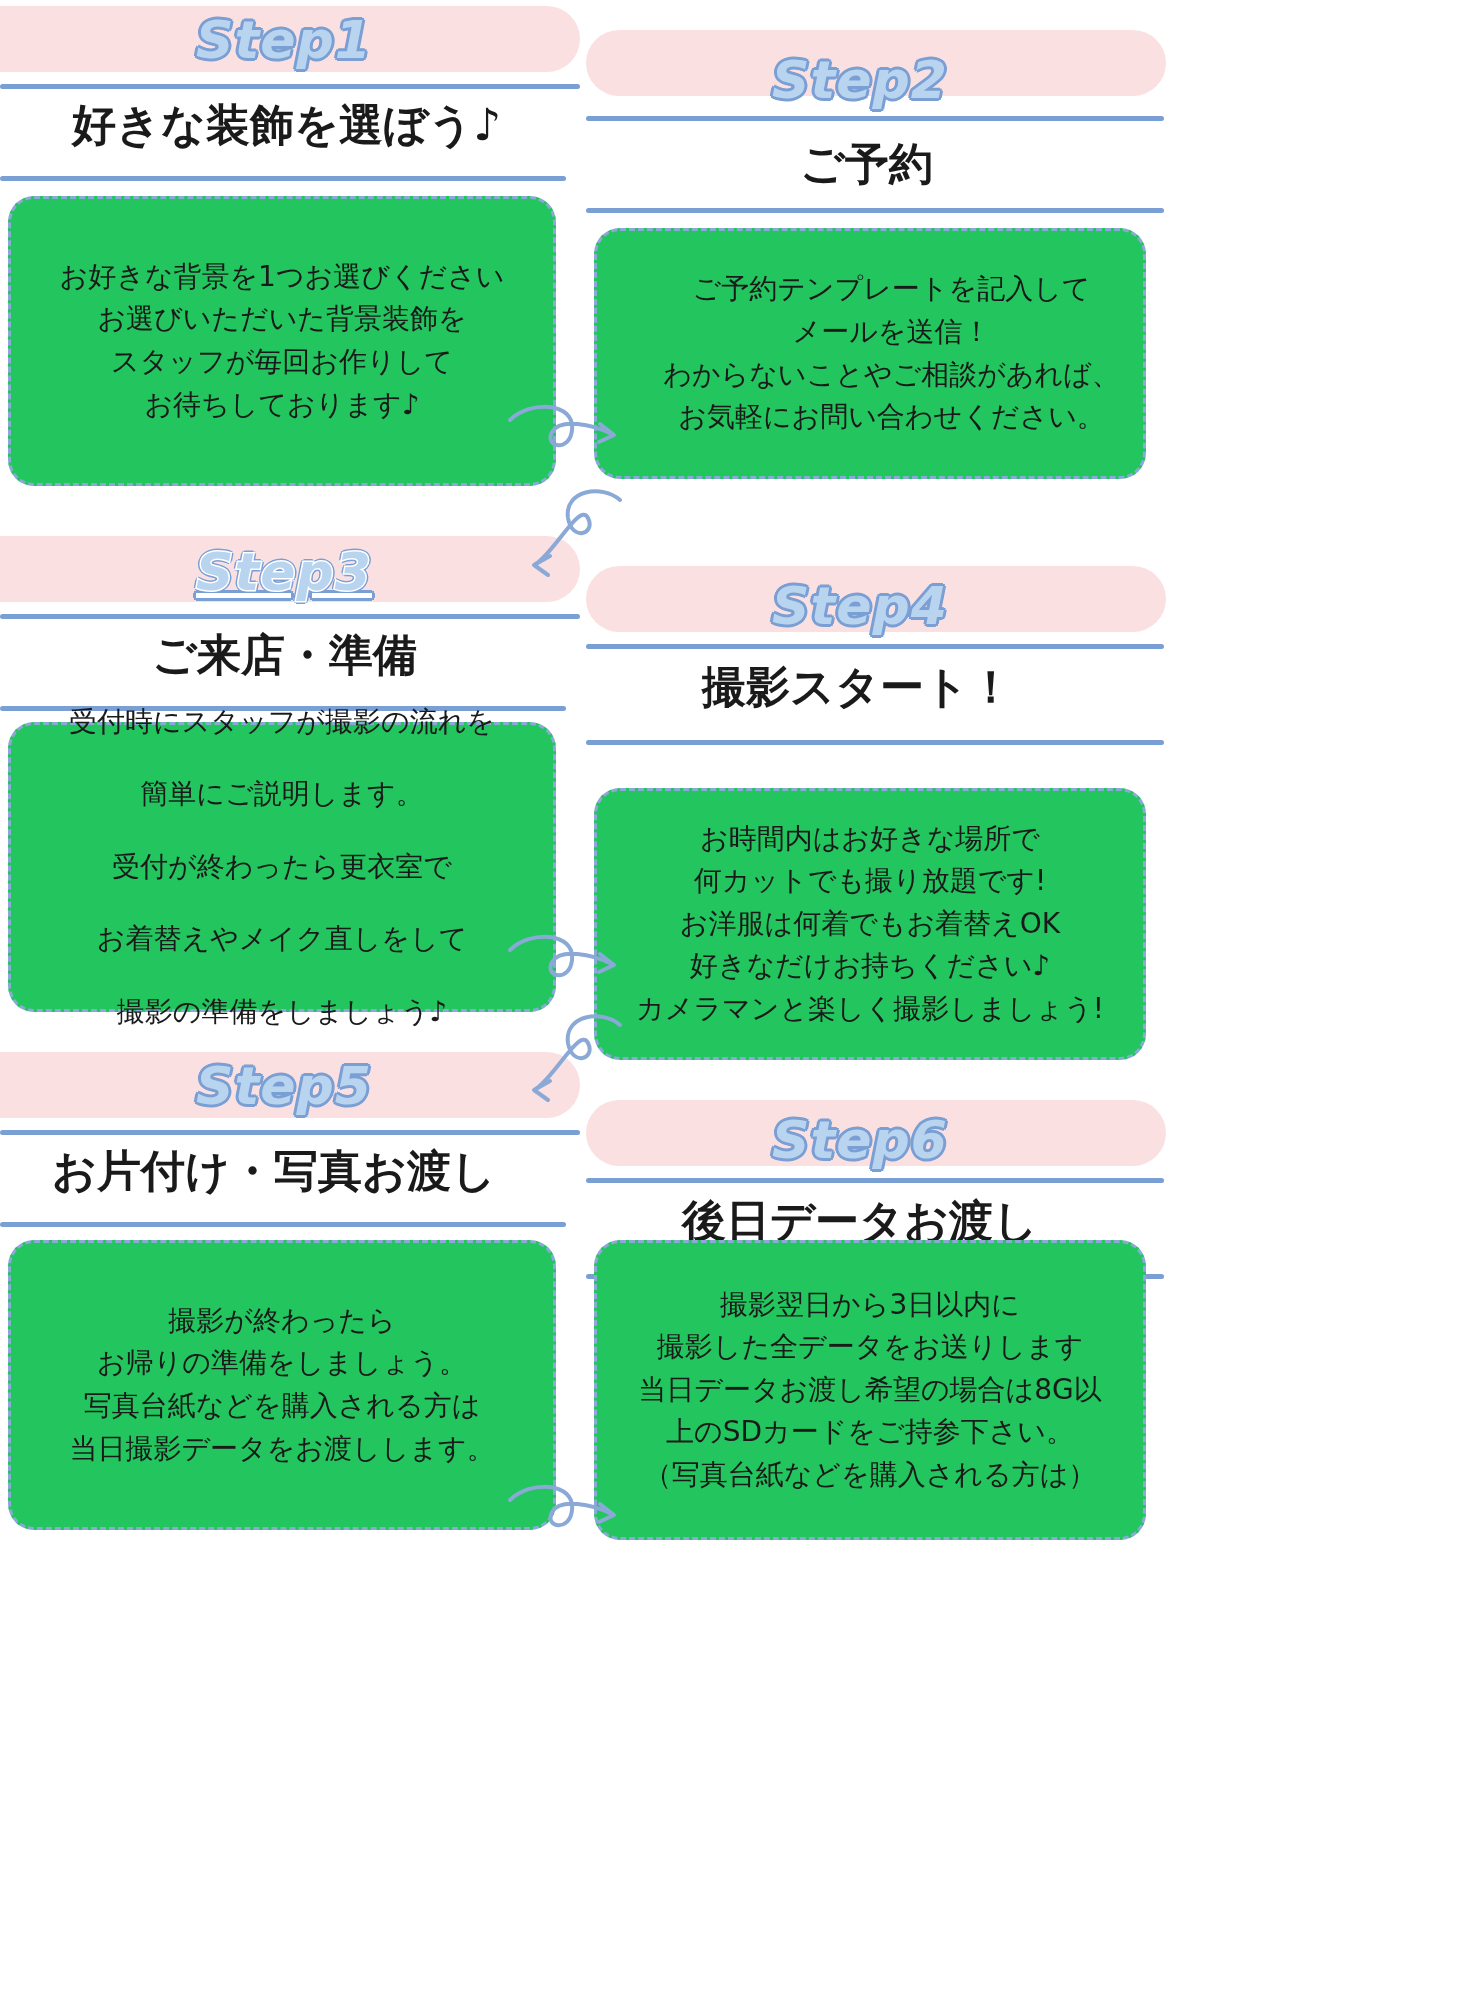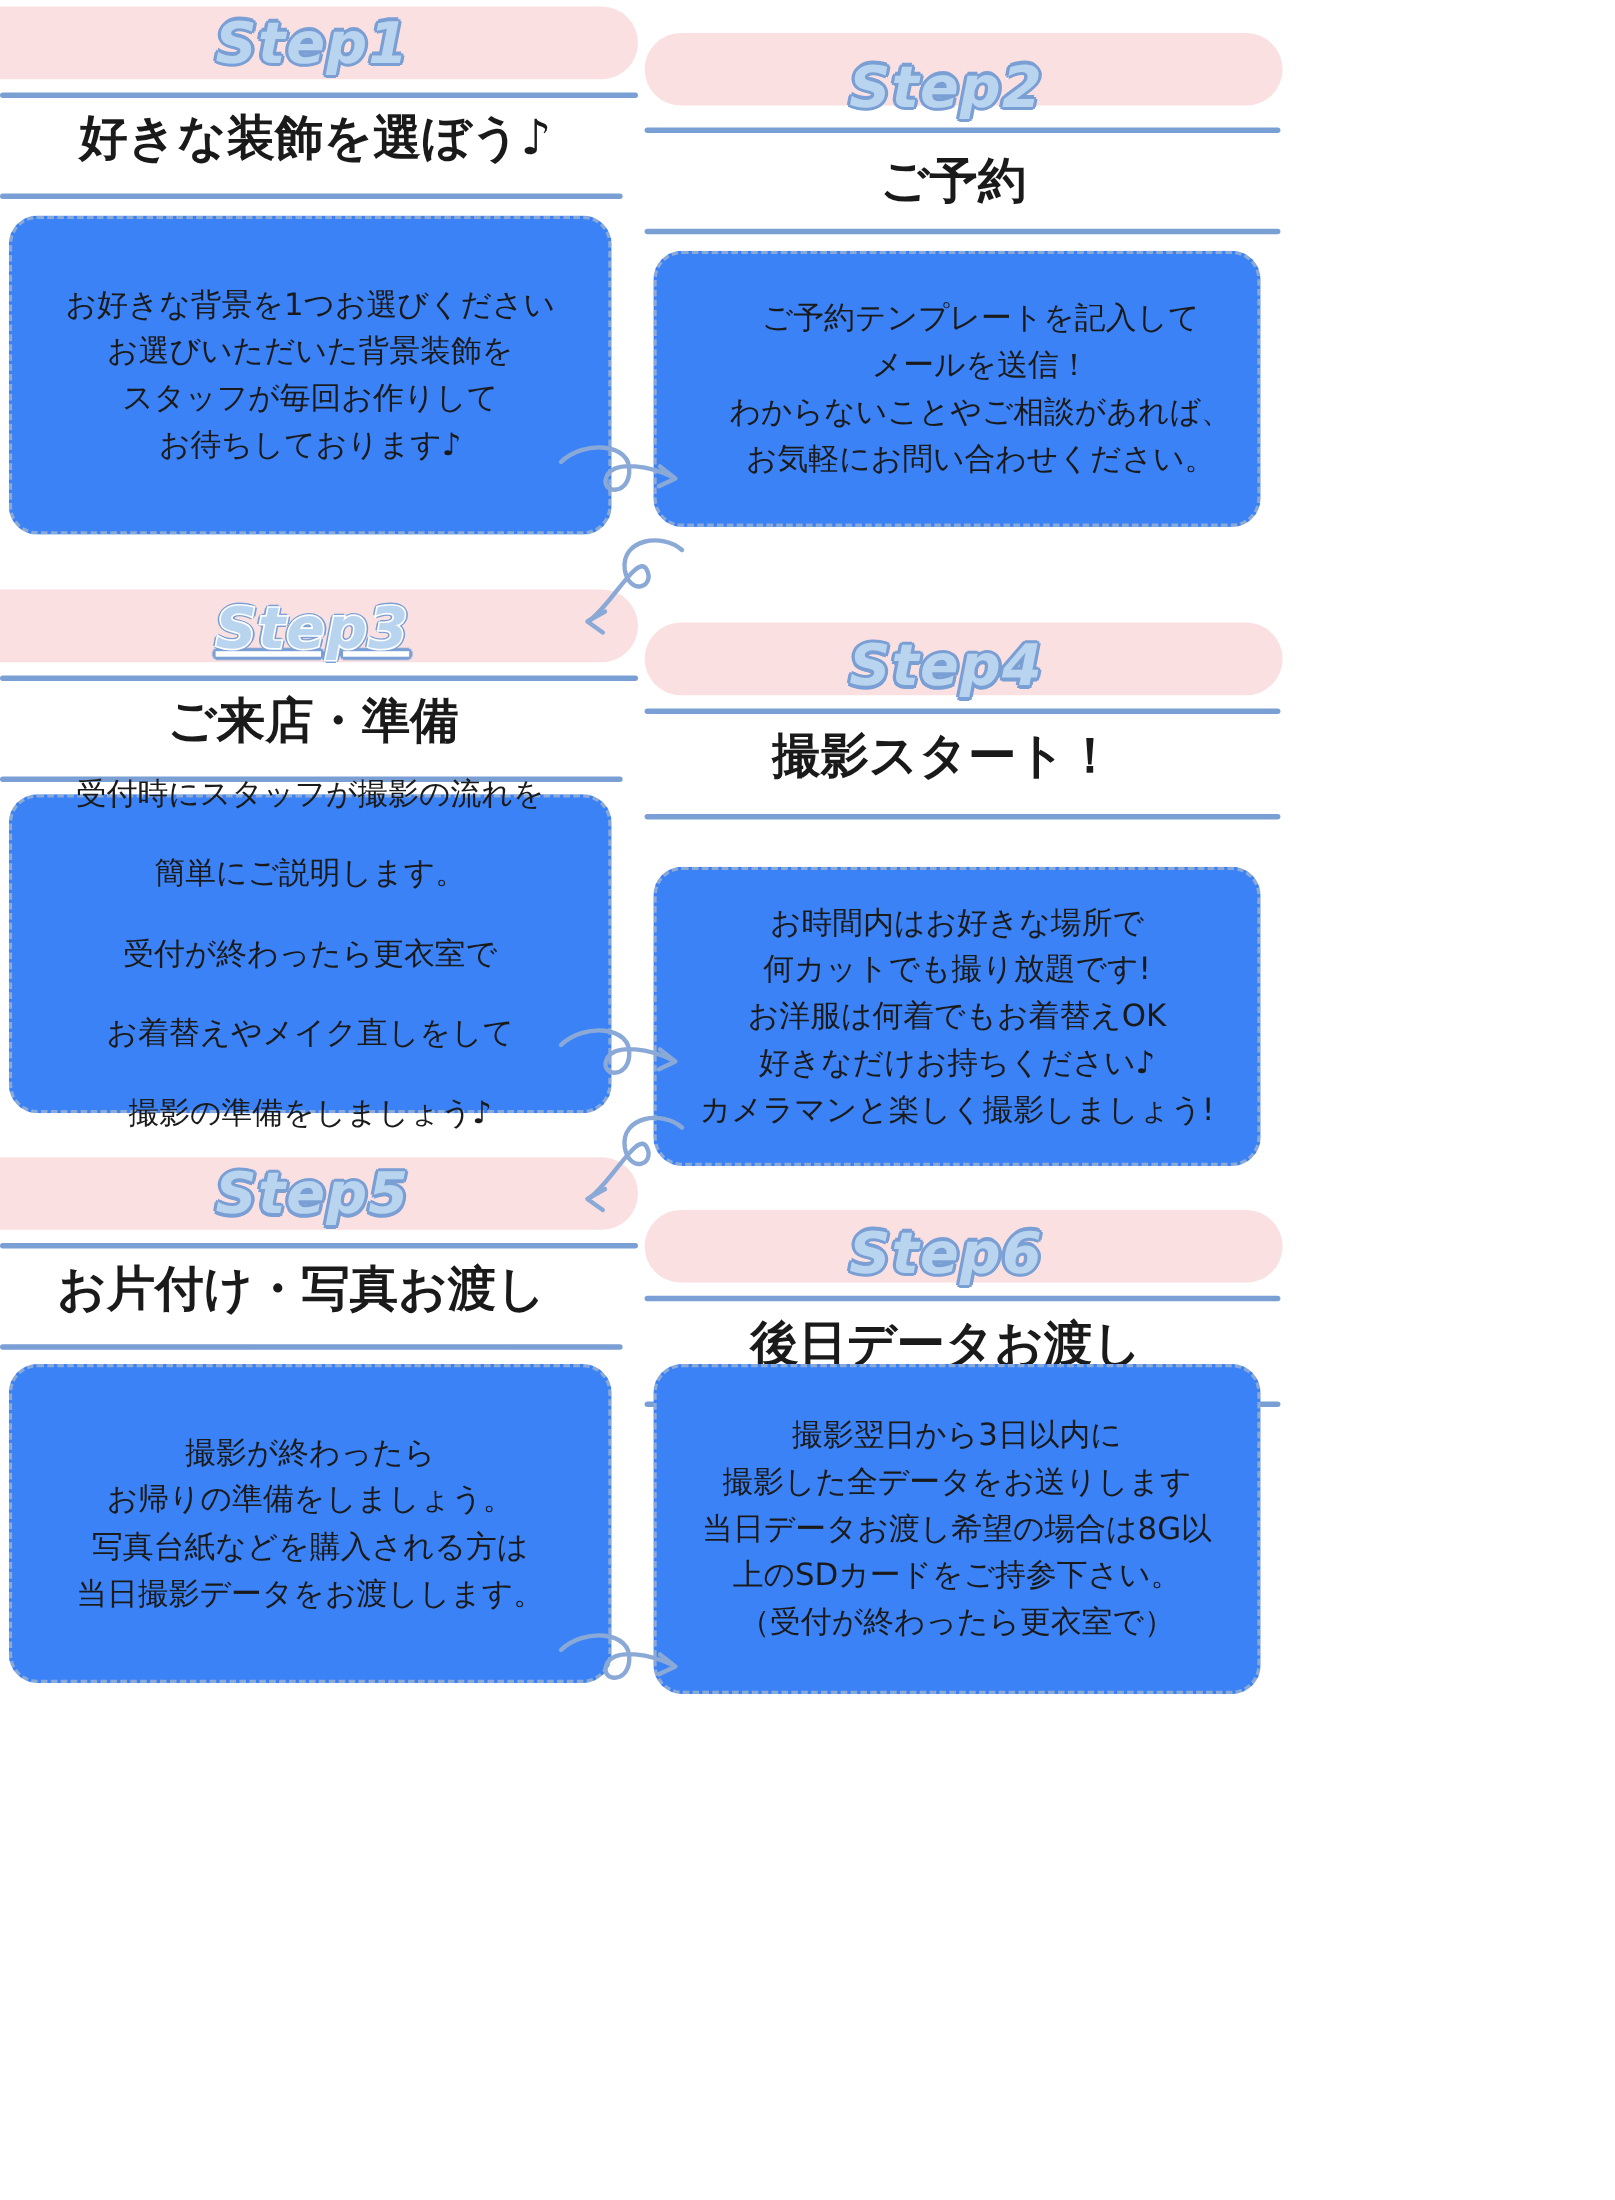--- a/index.html
+++ b/index.html
@@ -63,21 +63,21 @@
     position: absolute;
     font-family: "DejaVu Sans", sans-serif;
     font-weight: bold;
     font-size: 44px;
     color: #1a1a1a;
     white-space: nowrap;
   }
 
   .body-box {
     position: absolute;
-    background: #3b82f6;
+    background: #22c55e;
     border: 3px dashed #8aa9d6;
     border-radius: 26px;
     box-sizing: border-box;
     display: flex;
     flex-direction: column;
     align-items: center;
     justify-content: center;
   }
   .body-box p {
     margin: 0;
@@ -174,21 +174,21 @@
   <div class="step-band right" style="left:586px; top:1100px; width:580px;"></div>
   <div class="step-word" style="left:772px; top:1110px;">Step6</div>
   <div class="rule" style="left:586px; top:1178px; width:578px;"></div>
   <div class="step-title" style="left:682px; top:1192px;">後日データお渡し</div>
   <div class="rule" style="left:586px; top:1274px; width:578px;"></div>
   <div class="body-box" style="left:594px; top:1240px; width:552px; height:300px;">
     <p>撮影翌日から3日以内に</p>
     <p>撮影した全データをお送りします</p>
     <p>当日データお渡し希望の場合は8G以</p>
     <p>上のSDカードをご持参下さい。</p>
-    <p>（受付が終わったら更衣室で）</p>
+    <p>（写真台紙などを購入される方は）</p>
   </div>
 </div>
 
 <svg class="arrow-svg" style="left:500px; top:390px; width:140px; height:120px;" viewBox="0 0 140 120">
   <path d="M10,30 C30,10 75,12 72,40 C70,62 44,58 52,42 C60,28 92,34 112,44" fill="none" stroke="#8aa9d6" stroke-width="4" stroke-linecap="round"></path>
   <path d="M100,34 L114,45 L99,52" fill="none" stroke="#8aa9d6" stroke-width="4" stroke-linecap="round" stroke-linejoin="round"></path>
 </svg>
 
 <svg class="arrow-svg" style="left:500px; top:480px; width:140px; height:120px;" viewBox="0 0 140 120">
   <path d="M120,20 C102,4 64,10 68,38 C72,62 96,54 88,38 C80,22 56,70 36,84" fill="none" stroke="#8aa9d6" stroke-width="4" stroke-linecap="round"></path>

